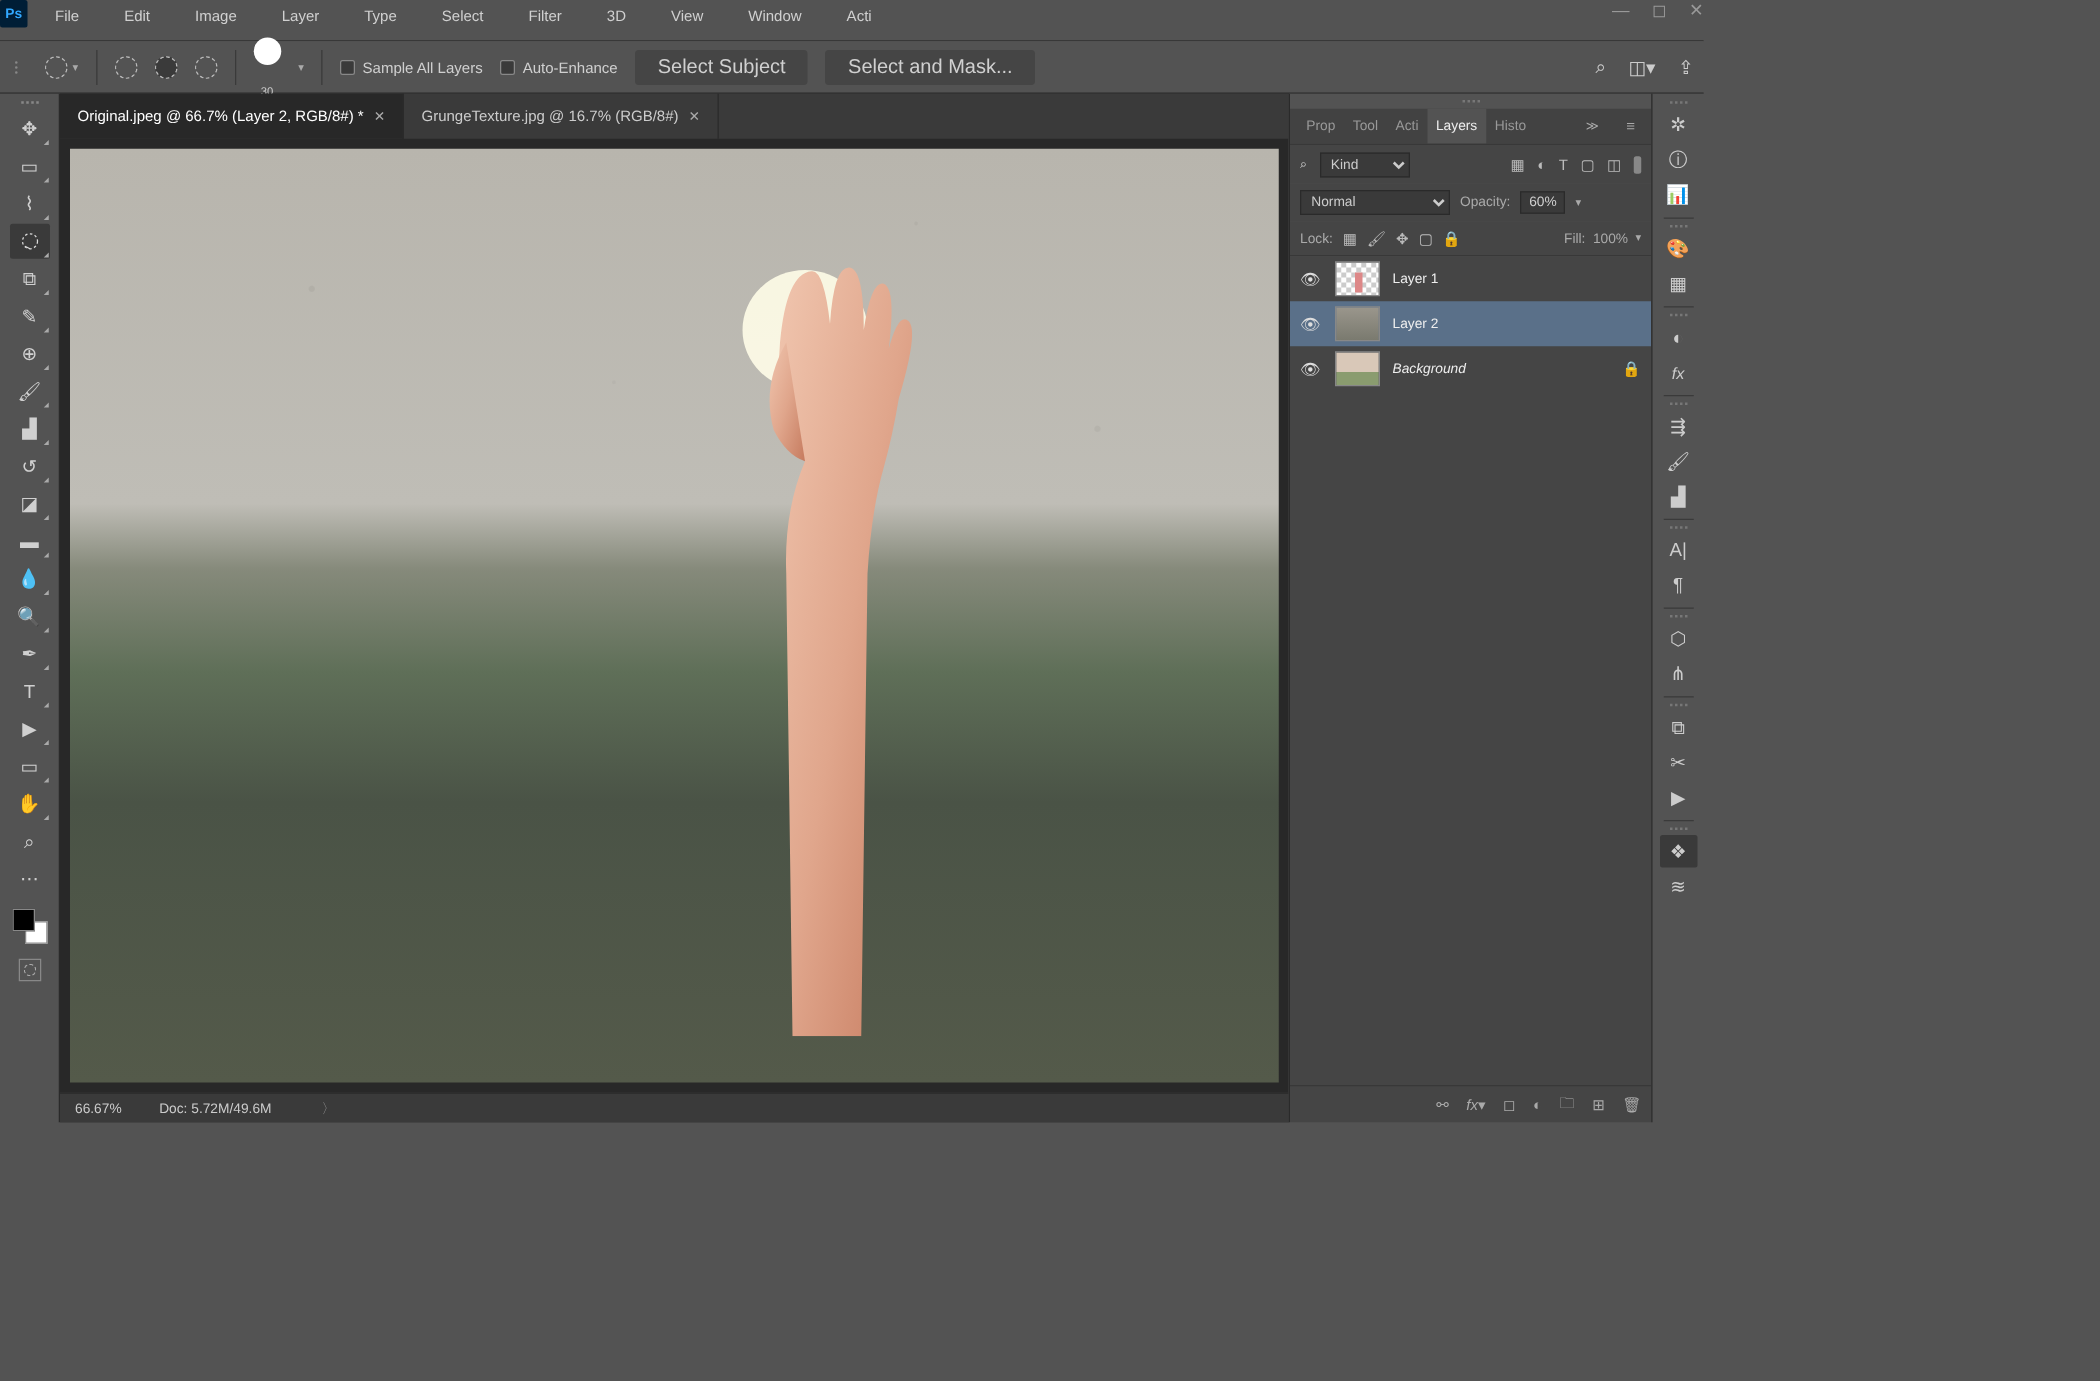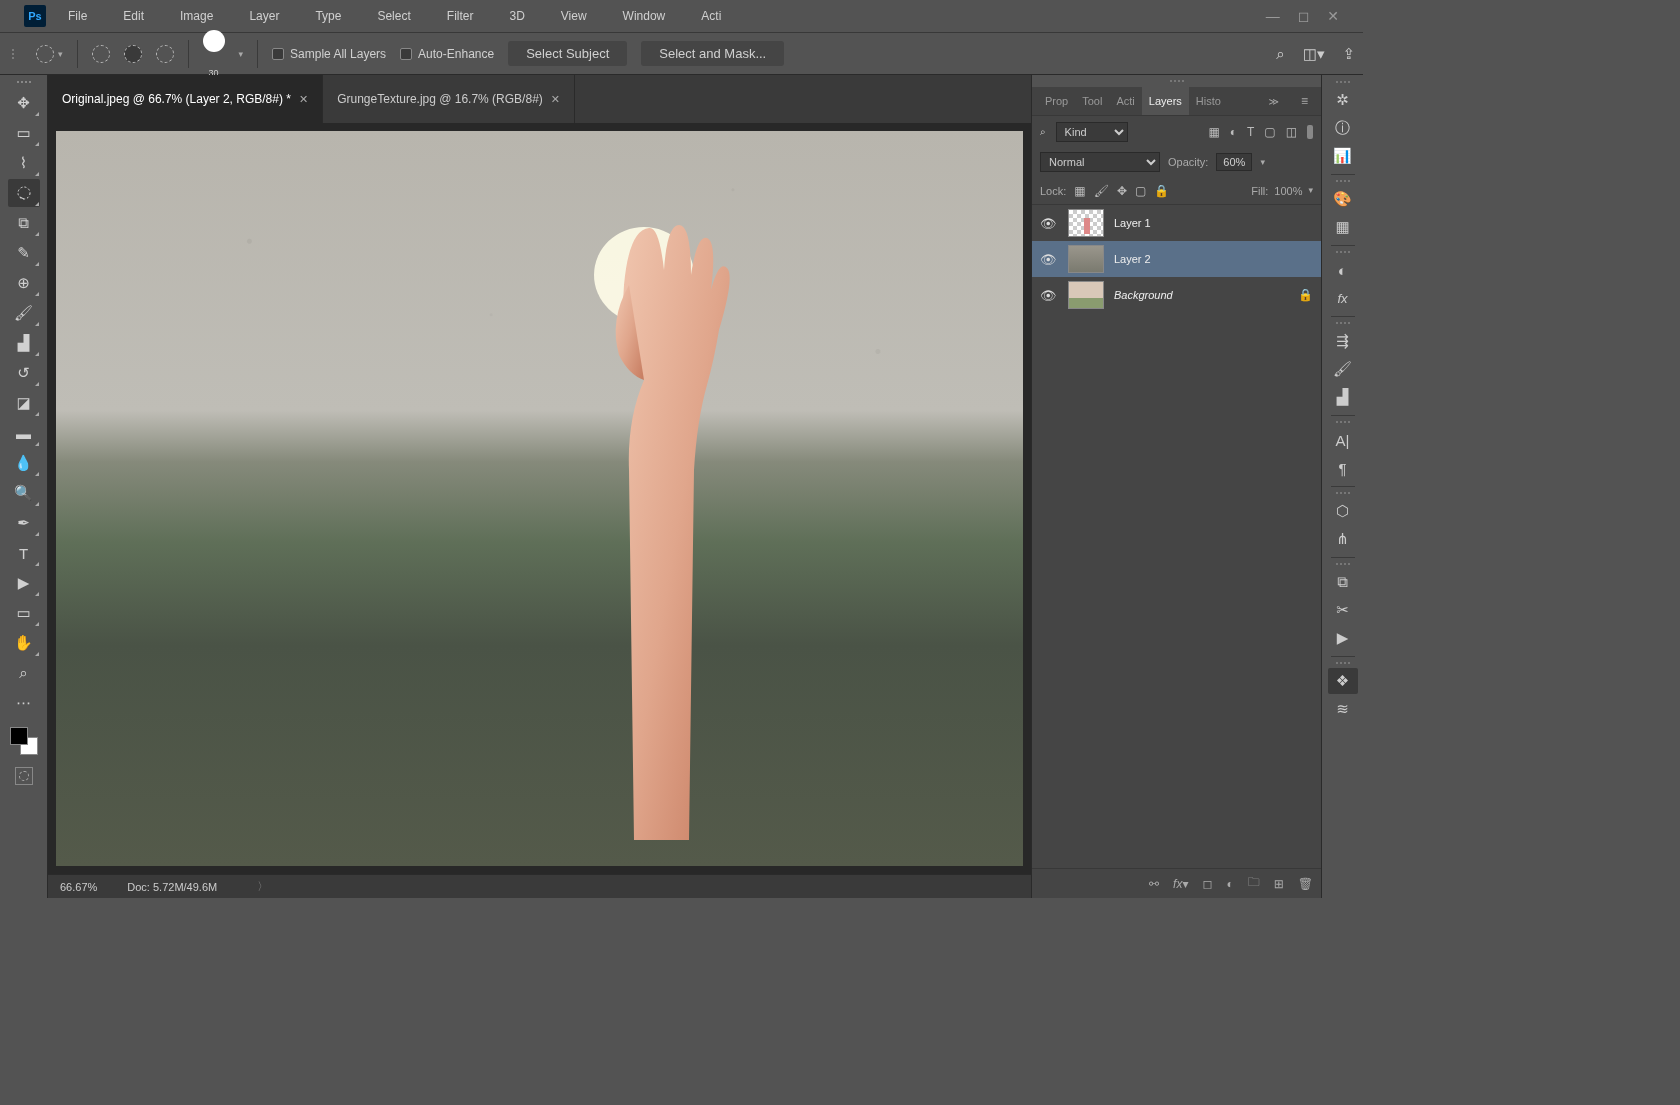--- a/index.html
+++ b/index.html
@@ -1,33 +1,33 @@
 <!DOCTYPE html>
 <html><head>
 <meta charset="utf-8">
 <style>
 * { margin: 0; padding: 0; box-sizing: border-box; font-family: 'Segoe UI', Tahoma, sans-serif; }
 body { background: #535353; color: #d0d0d0; font-size: 12px; overflow: hidden; width: 1363px; height: 898px; }
 .app { display: flex; flex-direction: column; height: 898px; }
 
-.titlebar { height: 33px; background: #535353; display: flex; align-items: center; padding: 0 24px; border-bottom: 1px solid #383838; }
+.titlebar { height: 33px; background: #535353; display: flex; align-items: flex-start; padding: 0 0; border-bottom: 1px solid #383838; }
 .titlebar .ps-logo { width: 22px; height: 22px; background: #001e36; color: #31a8ff; display: flex; align-items: center; justify-content: center; font-weight: bold; font-size: 11px; border-radius: 2px; }
 .titlebar .menu { display: flex; margin-left: 12px; gap: 16px; }
 .titlebar .menu span { padding: 6px 10px; cursor: pointer; }
 .titlebar .win-controls { margin-left: auto; display: flex; gap: 18px; align-items: center; }
 .titlebar .win-controls span { font-size: 14px; cursor: pointer; color: #999; }
 
 .optionsbar { height: 42px; background: #535353; display: flex; align-items: center; padding: 0 8px; border-bottom: 1px solid #2a2a2a; gap: 14px; }
 .tool-icon { width: 22px; height: 22px; border: 1px dashed #bbb; border-radius: 50%; position: relative; }
 .tool-icon.small { width: 18px; height: 18px; }
 .brush-preview { width: 22px; height: 22px; background: #fff; border-radius: 50%; }
 .brush-size { font-size: 9px; color: #ccc; margin-top: 16px; text-align: center; }
 .chk { display: flex; align-items: center; gap: 6px; }
 .chk-box { width: 12px; height: 12px; border: 1px solid #888; background: #3a3a3a; border-radius: 2px; }
-.btn { background: #454545; padding: 5px 18px; border-radius: 3px; font-size: 13px; cursor: pointer; }
+.btn { background: #454545; padding: 5px 18px; border-radius: 3px; font-size: 16px; cursor: pointer; }
 .right-icons { margin-left: auto; display: flex; gap: 18px; align-items: center; }
 .right-icons span { font-size: 15px; color: #ccc; cursor: pointer; }
 .dot-handle { width: 10px; display: flex; flex-direction: column; gap: 2px; align-items: center; margin-right: 4px; }
 .dot-handle i { width: 2px; height: 2px; background: #888; border-radius: 50%; }
 .divider { width: 1px; height: 28px; background: #3a3a3a; }
 
 .main { flex: 1; display: flex; min-height: 0; }
 
 .toolbar-left { width: 48px; background: #535353; border-right: 1px solid #2a2a2a; display: flex; flex-direction: column; align-items: center; padding-top: 6px; gap: 2px; }
 .toolbar-left .dots-top { display: flex; gap: 2px; margin-bottom: 4px; }
@@ -35,21 +35,21 @@
 .tool { width: 32px; height: 28px; display: flex; align-items: center; justify-content: center; color: #d0d0d0; font-size: 15px; cursor: pointer; border-radius: 2px; position: relative; }
 .tool.active { background: #3a3a3a; }
 .tool .corner { position: absolute; bottom: 1px; right: 1px; width: 0; height: 0; border-left: 4px solid transparent; border-bottom: 4px solid #aaa; }
 .colors { margin-top: 8px; position: relative; width: 28px; height: 28px; }
 .colors .fg { position: absolute; width: 18px; height: 18px; background: #000; border: 1px solid #888; top: 0; left: 0; z-index: 2; }
 .colors .bg { position: absolute; width: 18px; height: 18px; background: #fff; border: 1px solid #888; bottom: 0; right: 0; }
 .edit-mode { width: 18px; height: 18px; border: 1px solid #888; margin-top: 10px; position: relative; }
 .edit-mode::after { content: ''; position: absolute; inset: 3px; border: 1px dashed #aaa; border-radius: 50%; }
 
 .doc-area { flex: 1; display: flex; flex-direction: column; background: #282828; min-width: 0; }
-.tabs { height: 48px; background: #3a3a3a; display: flex; align-items: stretch; padding-left: 0; }
+.tabs { height: 36px; background: #3a3a3a; display: flex; align-items: stretch; padding-left: 0; }
 .tab { padding: 0 14px; display: flex; align-items: center; gap: 8px; font-size: 12px; cursor: pointer; color: #ccc; border-right: 1px solid #2a2a2a; }
 .tab.active { background: #282828; color: #fff; }
 .tab .close { font-size: 11px; color: #aaa; }
 .canvas-wrap { flex: 1; padding: 8px; display: flex; min-height: 0; }
 .canvas { flex: 1; background: linear-gradient(to bottom, #b8b5ad 0%, #bfbdb6 38%, #868a7b 45%, #5f6f58 56%, #4a5346 70%, #545a4a 100%); position: relative; overflow: hidden; }
 .canvas::before { content: ''; position: absolute; inset: 0; background-image: radial-gradient(circle at 20% 15%, rgba(0,0,0,0.08) 2px, transparent 3px), radial-gradient(circle at 70% 8%, rgba(0,0,0,0.06) 1px, transparent 2px), radial-gradient(circle at 45% 25%, rgba(0,0,0,0.05) 1px, transparent 2px), radial-gradient(circle at 85% 30%, rgba(0,0,0,0.07) 2px, transparent 3px); opacity: 0.6; }
 .hand { position: absolute; left: 52%; top: 8%; width: 200px; height: 650px; }
 .hand svg { width: 100%; height: 100%; }
 
 .statusbar { height: 24px; background: #3a3a3a; display: flex; align-items: center; padding: 0 12px; gap: 30px; font-size: 11px; color: #ccc; border-top: 1px solid #2a2a2a; }

